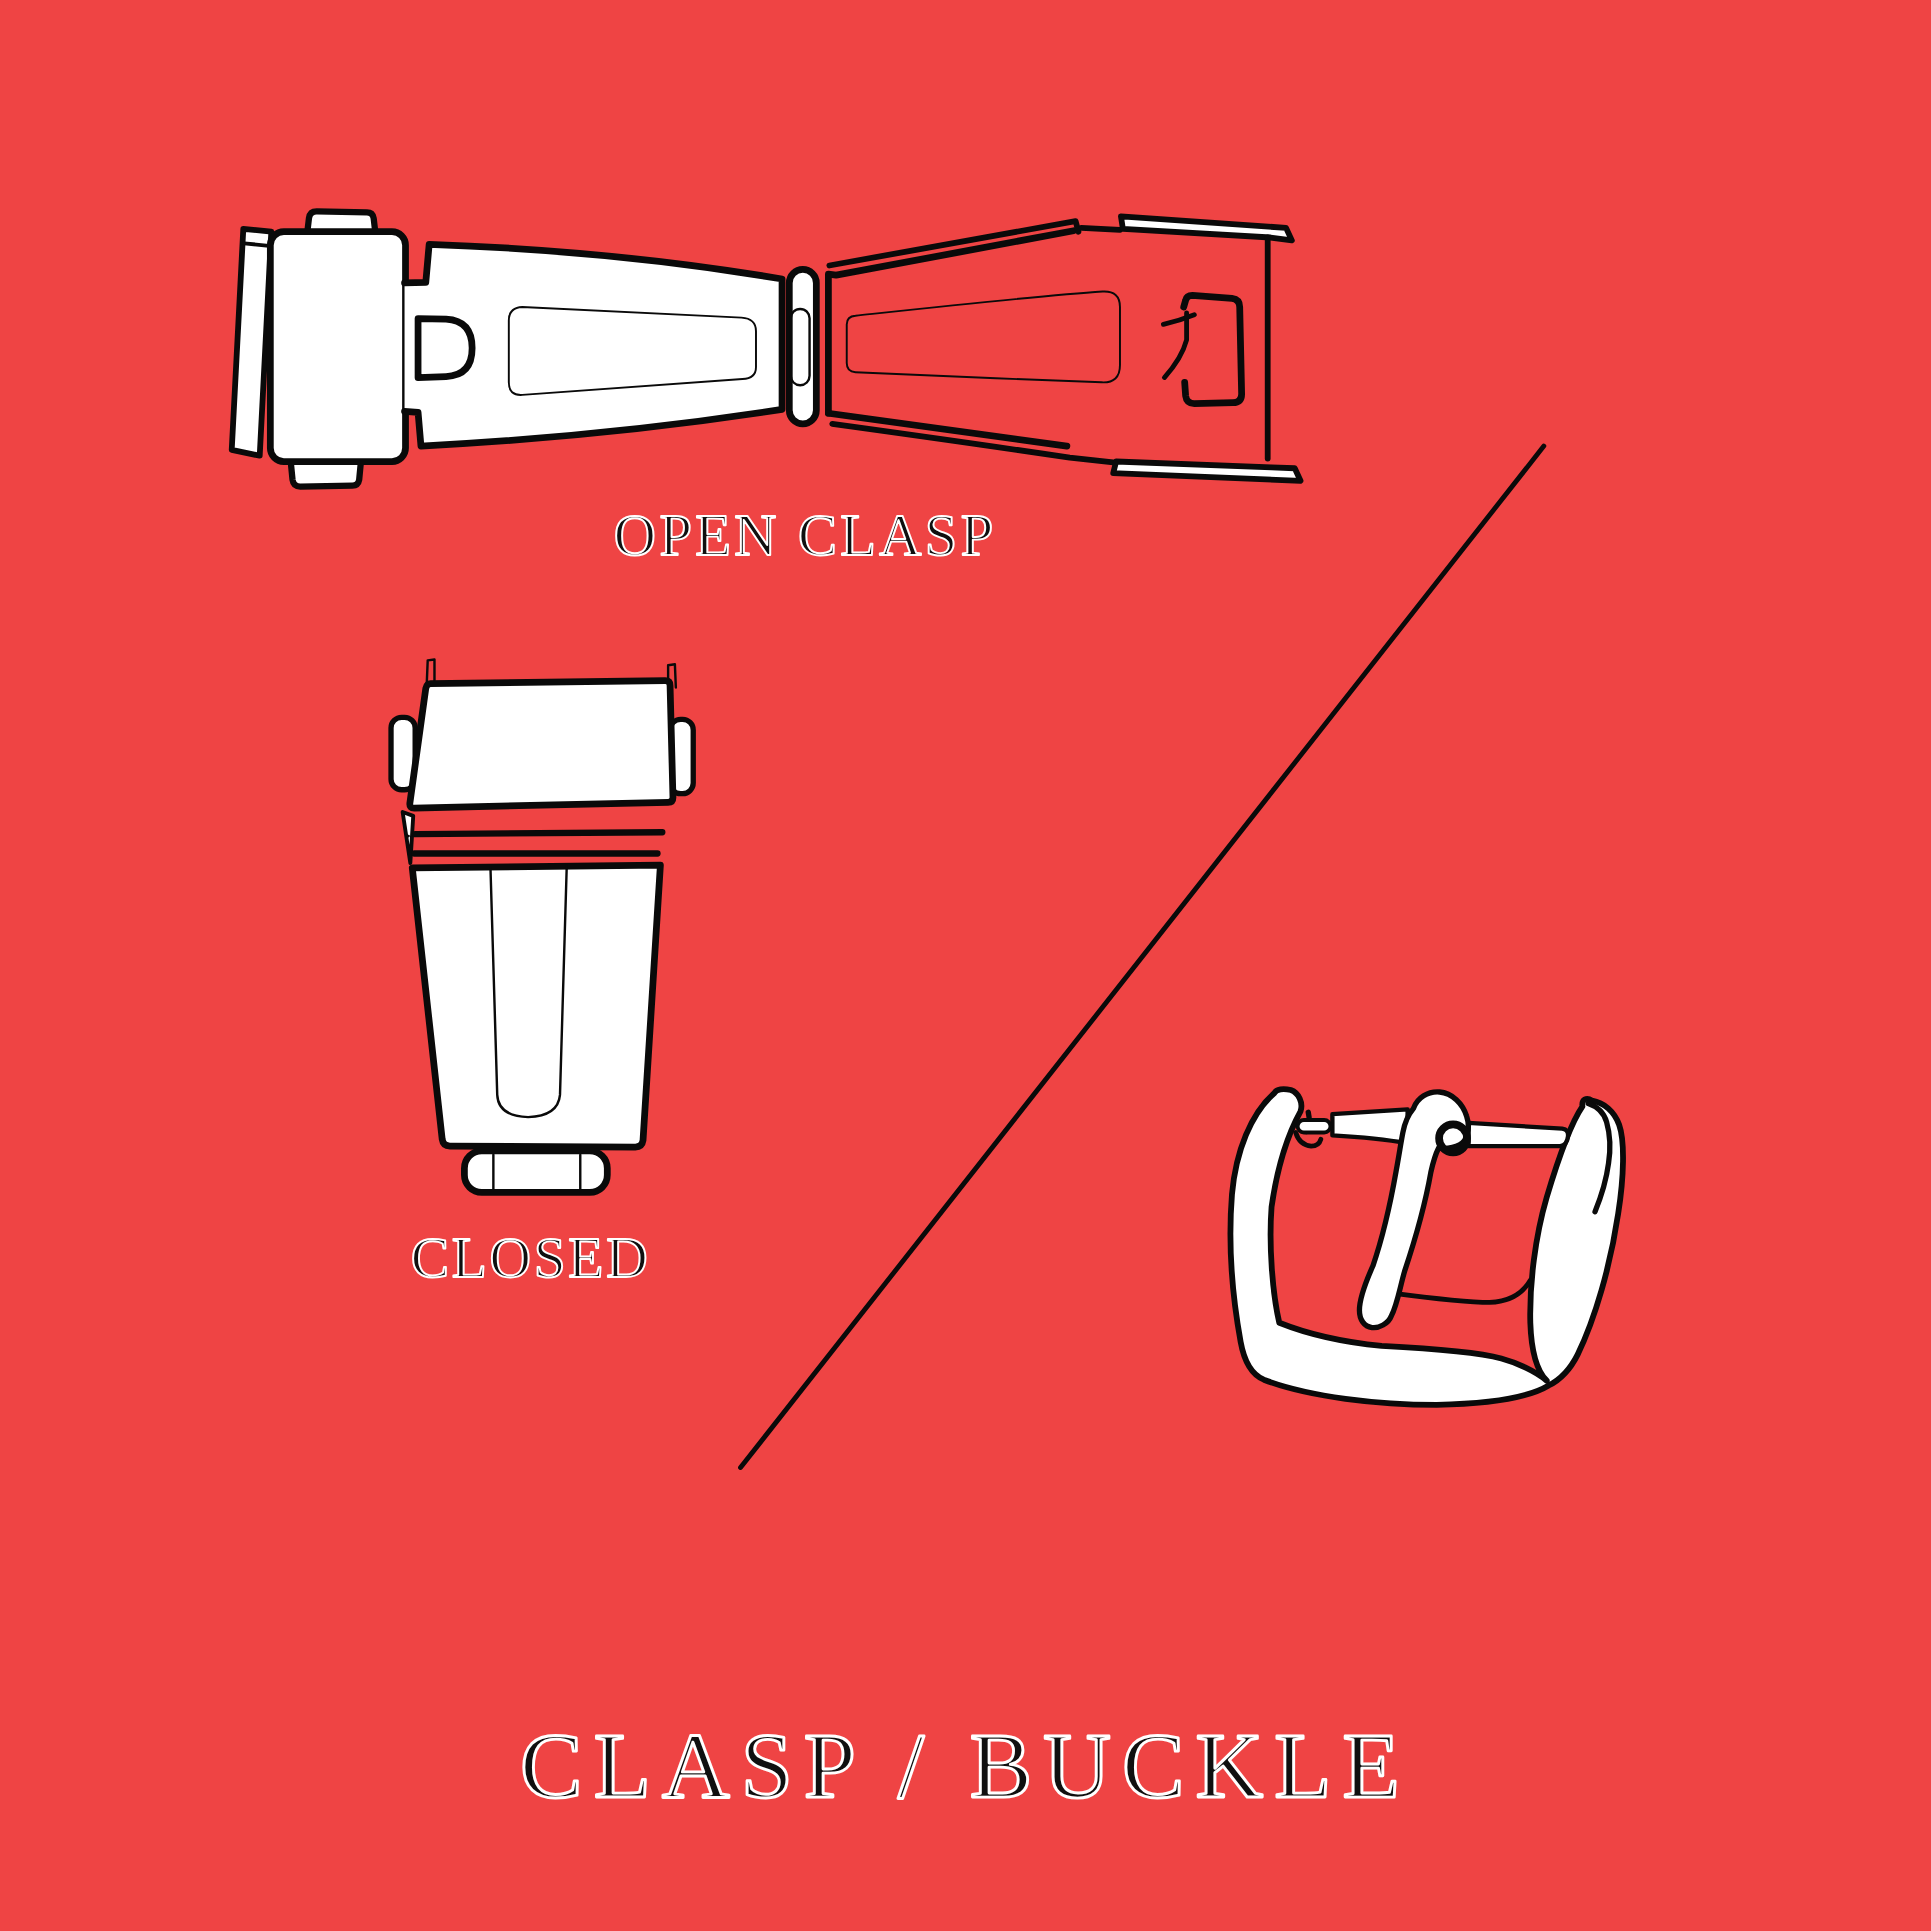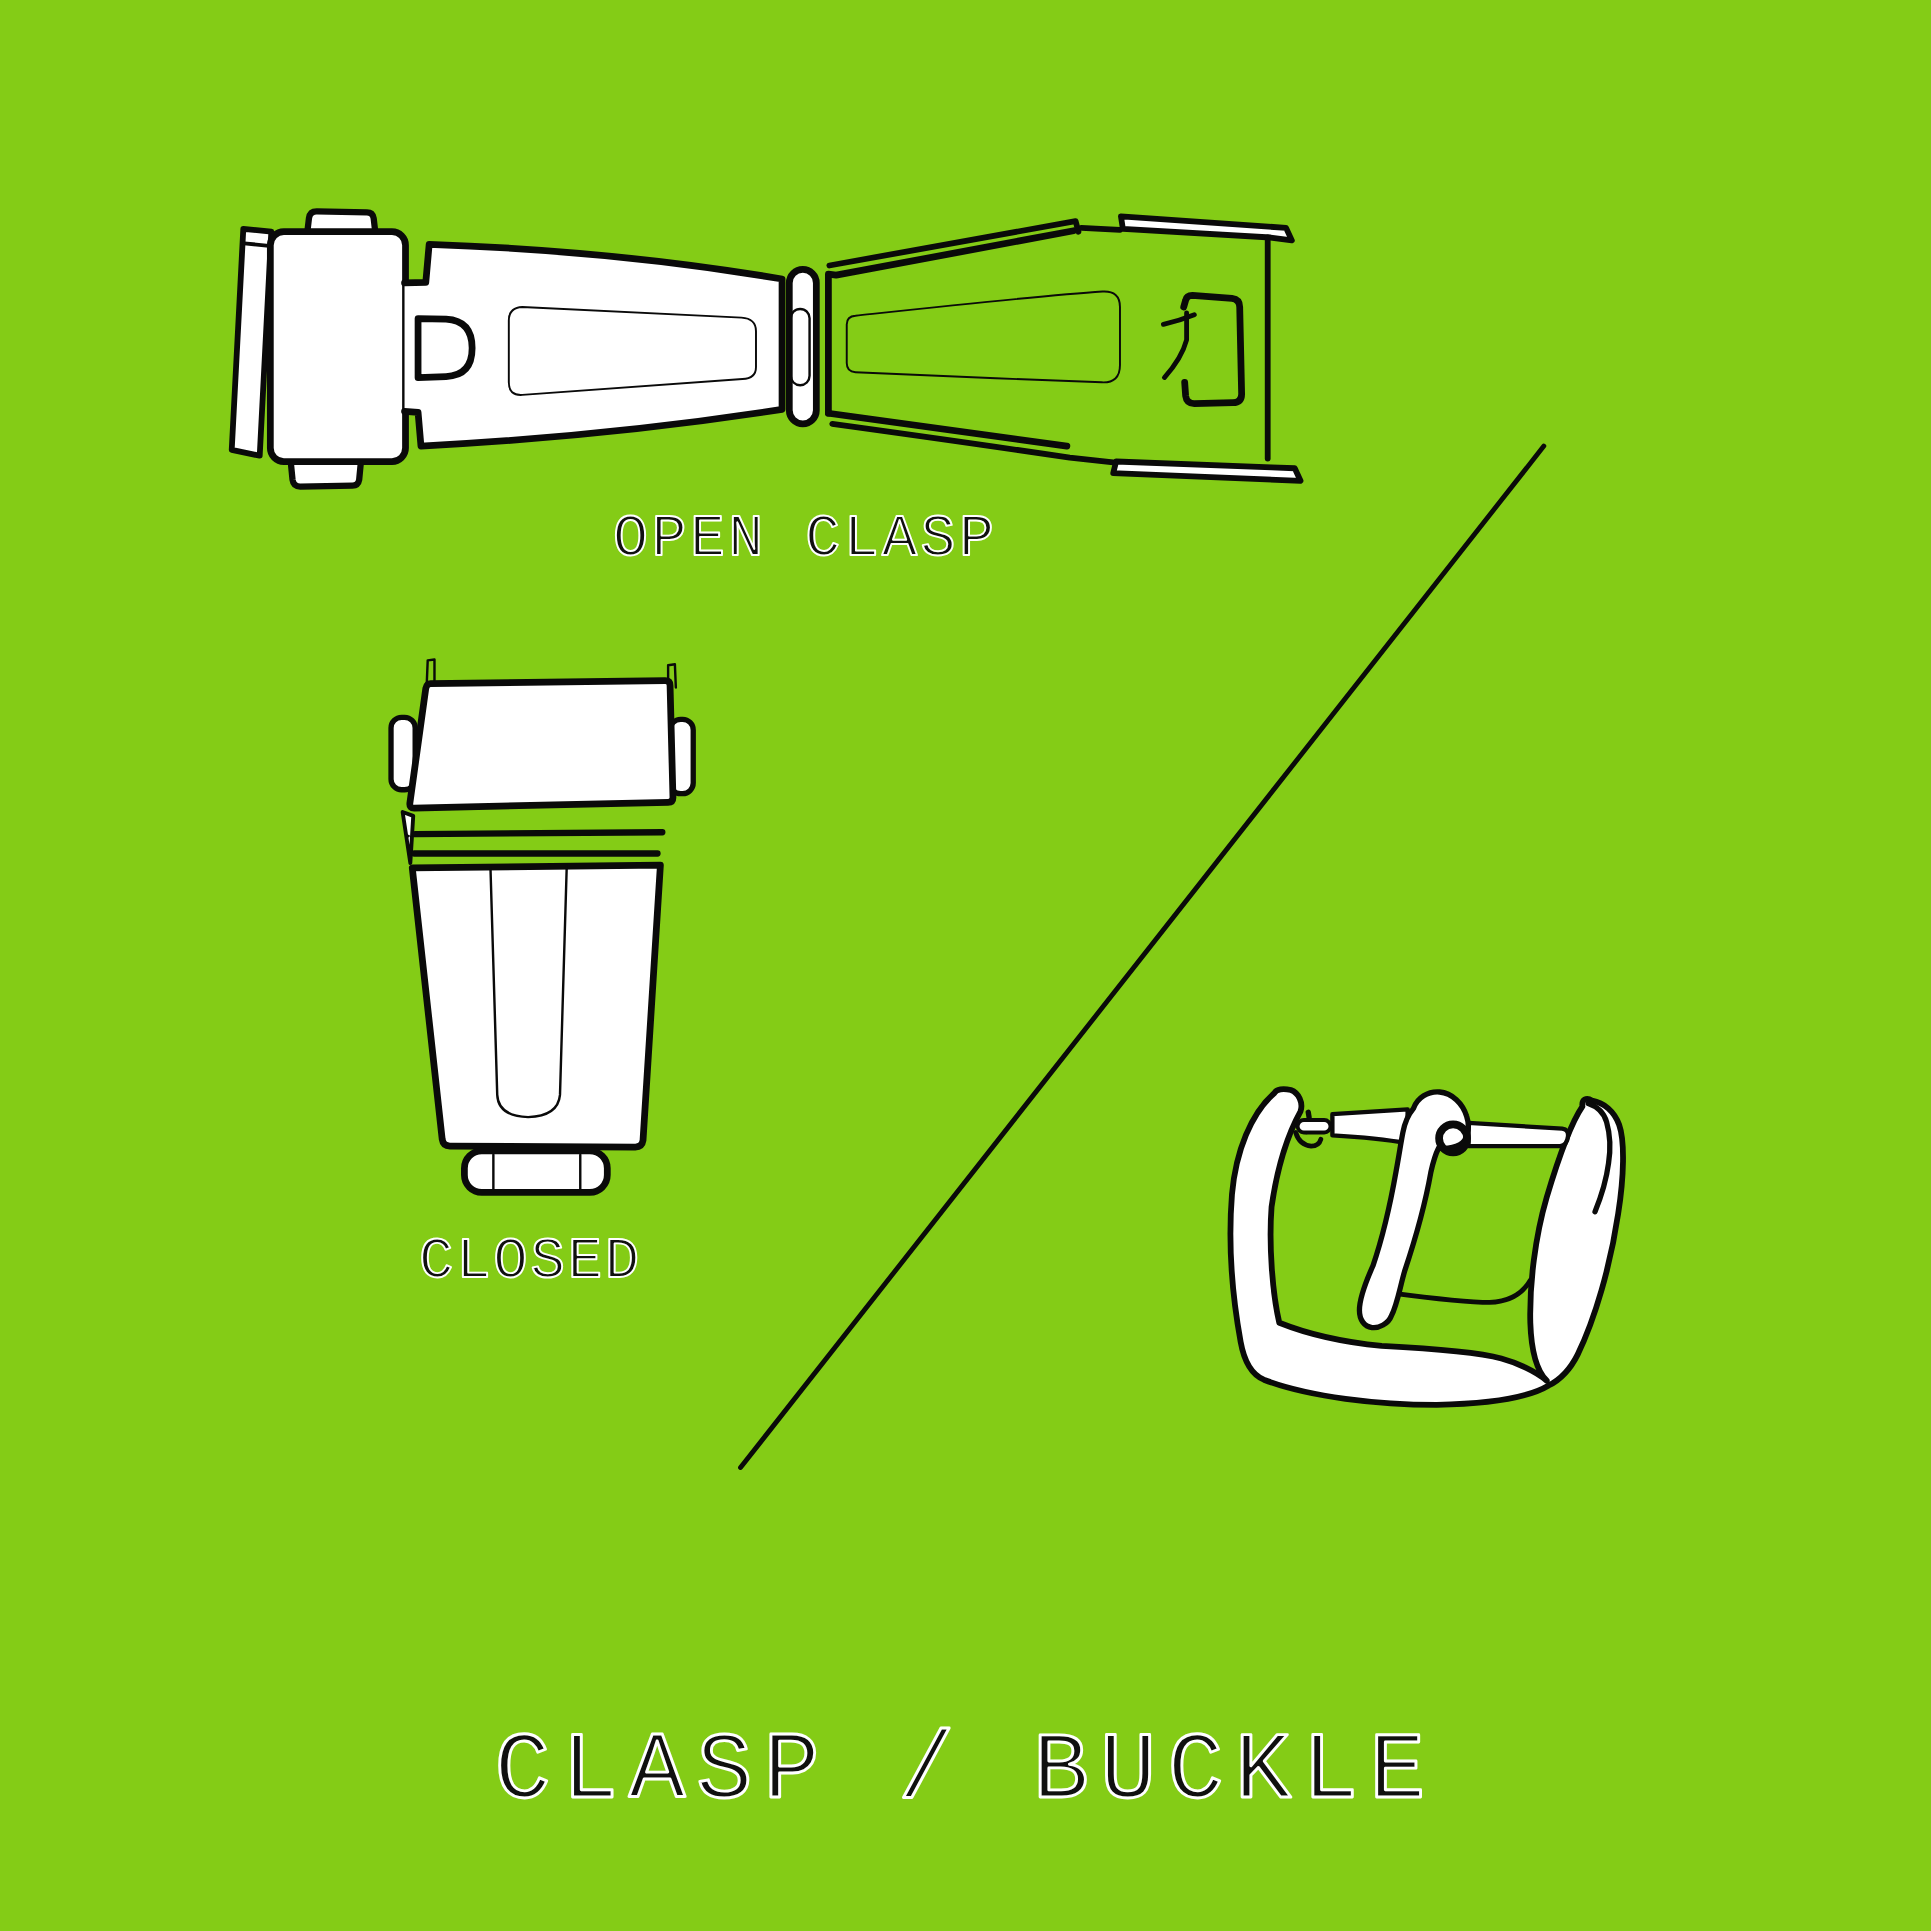--- a/index.html
+++ b/index.html
@@ -1,17 +1,17 @@
 <!DOCTYPE html>
 <html><head>
 <meta charset="utf-8">
 <style>
   html,body{margin:0;padding:0;background:#ffffff;}
-  #page{position:relative;width:1931px;height:1931px;background:#84cc16;overflow:hidden;
-        font-family:Liberation Mono, monospace;}
+  #page{position:relative;width:1931px;height:1931px;background:#ef4444;overflow:hidden;
+        font-family:Liberation Serif, serif;}
   svg{position:absolute;left:0;top:0;}
   .lbl{fill:#101010;}
 </style>
 </head>
 <body>
 <div id="page">
 <svg width="1931" height="1931" viewBox="0 0 2000 2000" fill="none" stroke="#0a0a0a" stroke-linecap="round" stroke-linejoin="round">
 
   <g id="openclasp">
 

